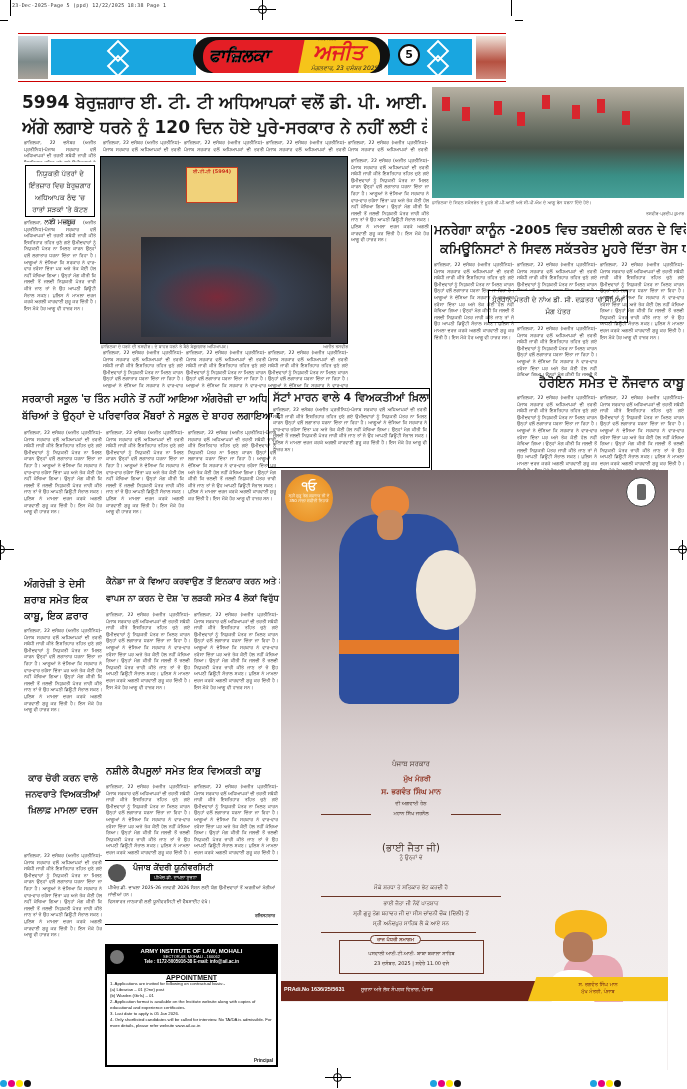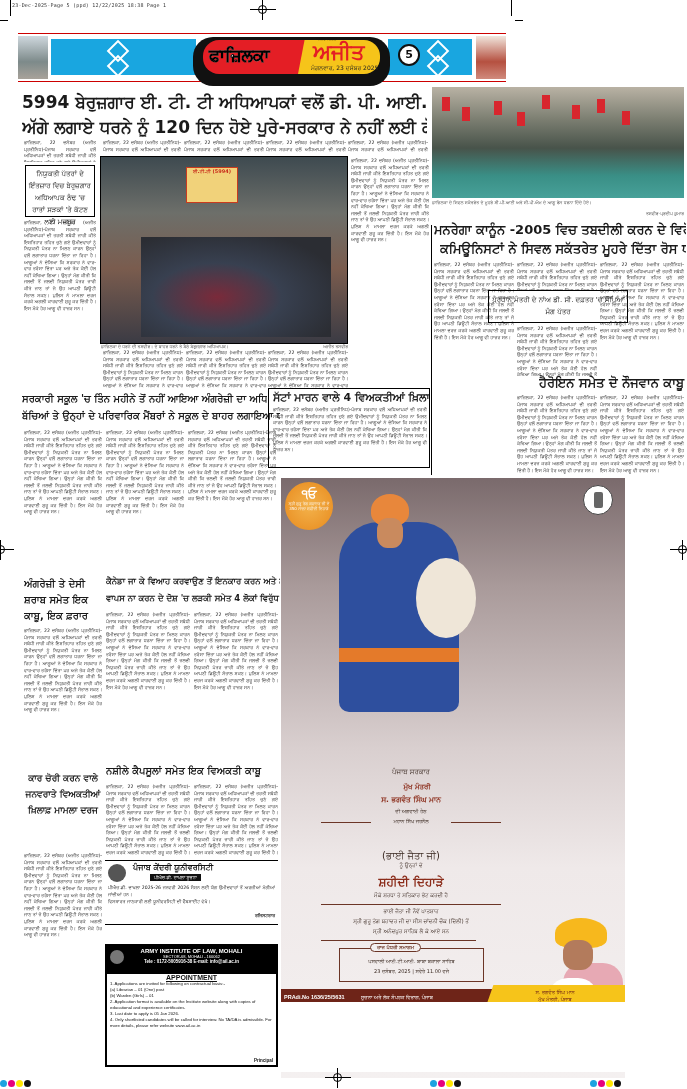--- a/index.html
+++ b/index.html
@@ -9,21 +9,21 @@
   .slug { left: 12px; top: 2px; font-size: 5px; color: #333; font-family: "DejaVu Sans Mono", monospace; letter-spacing: 0.2px; }
   .reg { width: 26px; height: 20px; }
   .reg::before { content: ""; position: absolute; left: 0; right: 0; top: 9px; height: 1px; background: #000; }
   .reg::after { content: ""; position: absolute; top: 0; bottom: 0; left: 12px; width: 1px; background: #000; }
   .reg .c { position: absolute; left: 8px; top: 5px; width: 9px; height: 9px; border: 1px solid #000; border-radius: 50%; }
   .crop { background: #000; }
   .mast-wrap { left: 18px; top: 33px; width: 488px; height: 49px; }
   .band-blue { position: absolute; top: 6px; height: 36px; background: #19a6e0; }
   .mast-pic-l { position: absolute; left: 0; top: 3px; width: 30px; height: 43px; background: linear-gradient(180deg,#cfd8de,#7d8a8a 60%,#a8a29a); }
   .mast-pic-r { position: absolute; right: 0; top: 3px; width: 30px; height: 43px; background: linear-gradient(180deg,#f1e6dd,#b55040 60%,#d08a7c); }
-  .pill { position: absolute; left: 175px; top: 4px; width: 197px; height: 49px; border-radius: 20px; background: #111; overflow: hidden; }
+  .pill { position: absolute; left: 175px; top: 4px; width: 197px; height: 36px; border-radius: 20px; background: #111; overflow: hidden; font-style: italic; }
   .pill-red { position: absolute; left: 10px; top: 3px; width: 105px; height: 34px; background: #e41e25; border-radius: 16px 0 0 16px; }
   .pill-yel { position: absolute; left: 105px; top: 3px; width: 82px; height: 34px; background: #f6c41a; border-radius: 0 16px 16px 0; clip-path: polygon(8% 0,100% 0,100% 100%,0 100%); }
   .mast-city { position: absolute; left: 16px; top: 8px; font-size: 17px; font-weight: bold; color: #fff; -webkit-text-stroke: 0.5px #000; }
   .mast-name { position: absolute; left: 120px; top: 3px; font-size: 21px; font-weight: bold; color: #e41e25; }
   .mast-kicker { position: absolute; left: 123px; top: -1px; font-size: 4px; color: #111; font-weight: bold; }
   .mast-date { position: absolute; left: 118px; top: 27px; font-size: 6px; color: #222; }
   .page-no { position: absolute; left: 380px; top: 11px; width: 22px; height: 22px; border-radius: 50%; border: 2px solid #111; background: #fff; font-size: 11px; font-weight: bold; text-align: center; line-height: 18px; }
   .lattice { position: absolute; top: 8px; width: 20px; height: 32px; }
   .lattice::before, .lattice::after { content:""; position:absolute; left:4px; top:2px; width:12px; height:12px; border:2px solid #fff; transform: rotate(45deg); }
   .lattice::after { top: 17px; }
@@ -41,21 +41,21 @@
   .photo { overflow: hidden; }
   .photo-protest { background: linear-gradient(180deg,#b9b2a4 0%,#7a7d70 30%,#48534a 55%,#3a8f86 80%,#47a199 100%); }
   .flag { position: absolute; width: 8px; height: 14px; background: #d8262e; }
   .photo-teachers { background: linear-gradient(180deg,#3e4a50 0%,#6d6f6a 30%,#7a5c4e 60%,#3b3b44 100%); }
   .banner-yel { position: absolute; background: #f1d27a; border: 1px solid #c93b1e; font-size: 5px; color: #c82b1b; text-align: center; font-weight: bold; line-height: 7px; }
 
   .box { border: 1px solid #000; }
   .inset-text { font-size: 8px; line-height: 13px; text-align: center; font-weight: normal; }
 
   
-  .ad { left: 281px; top: 470px; width: 344px; height: 600px; background: linear-gradient(180deg,#7a6a6c 0%,#a99a9a 18%,#d9cfcf 45%,#efe9e9 65%,#f4f0f0 100%); overflow: hidden; margin-top: 8px; }
+  .ad { left: 281px; top: 470px; width: 387px; height: 600px; background: linear-gradient(180deg,#7a6a6c 0%,#a99a9a 18%,#d9cfcf 45%,#efe9e9 65%,#f4f0f0 100%); overflow: hidden; }
   .ad-badge { position: absolute; left: 4px; top: 4px; width: 48px; height: 48px; border-radius: 50%; background: radial-gradient(circle,#f3b24b,#e88a1d); color: #fff; font-size: 4px; text-align: center; padding-top: 6px; line-height: 5px; }
   .ad-badge .k { font-size: 12px; line-height: 13px; font-weight: bold; }
   .ad-emblem { position: absolute; right: 12px; top: 7px; width: 30px; height: 30px; border-radius: 50%; background: #fff; border: 1px solid #444; }
   .ad-emblem::after { content:""; position:absolute; left:10px; top:6px; width:9px; height:16px; background:#666; border-radius:2px; }
   .fig-a { position:absolute; left: 58px; top: 44px; width: 120px; height: 190px; background: #2e4f9e; border-radius: 40px 40px 10px 10px; }
   .fig-a-head { position:absolute; left: 90px; top: 16px; width: 38px; height: 32px; background: #e8873b; border-radius: 50% 50% 40% 40%; }
   .fig-a-face { position:absolute; left: 96px; top: 40px; width: 26px; height: 30px; background: #c98a5e; border-radius: 40%; }
   .fig-b { position:absolute; left: 135px; top: 80px; width: 60px; height: 80px; background: #efe6d8; border-radius: 50%; }
   .fig-sash { position:absolute; left: 58px; top: 170px; width: 120px; height: 14px; background: #e47a2a; }
   .ad-text { position: absolute; left: 0; width: 260px; text-align: center; }
@@ -231,21 +231,20 @@
 
   <div class="ad-text t-dark" style="top:290px;font-size:7px;">ਪੰਜਾਬ ਸਰਕਾਰ</div>
   <div class="ad-text t-maroon" style="top:305px;font-size:7px;padding-left:12px;">ਮੁੱਖ ਮੰਤਰੀ</div>
   <div class="ad-text t-maroon" style="top:317px;font-size:7.5px;">ਸ. ਭਗਵੰਤ ਸਿੰਘ ਮਾਨ</div>
   <div class="ad-text t-dark" style="top:330px;font-size:5px;">ਦੀ ਅਗਵਾਈ ਹੇਠ</div>
   <div class="ad-line" style="left:40px;top:344px;width:50px;"></div>
   <div class="ad-line" style="left:170px;top:344px;width:50px;"></div>
   <div class="ad-text t-dark" style="top:340px;font-size:5px;">ਮਹਾਨ ਸਿੱਖ ਜਰਨੈਲ</div>
   <div class="ad-text t-dark" style="top:372px;font-size:10px;">(ਭਾਈ ਜੈਤਾ ਜੀ)</div>
   <div class="ad-text t-dark" style="top:384px;font-size:5.5px;">ਨੂੰ ਉਨ੍ਹਾਂ ਦੇ</div>
-  <div class="ad-text t-maroon" style="top:397px;font-size:12px;">ਸ਼ਹੀਦੀ ਦਿਹਾੜੇ</div>
   <div class="ad-text t-dark" style="top:414px;font-size:5.5px;">ਮੌਕੇ ਸ਼ਰਧਾ ਤੇ ਸਤਿਕਾਰ ਭੇਟ ਕਰਦੀ ਹੈ</div>
   <div class="ad-line" style="left:40px;top:426px;width:180px;"></div>
   <div class="ad-text t-dark" style="top:430px;font-size:5.5px;">ਭਾਈ ਜੈਤਾ ਜੀ ਨੌਵੇਂ ਪਾਤਸ਼ਾਹ</div>
   <div class="ad-text t-dark" style="top:440px;font-size:5.5px;">ਸ੍ਰੀ ਗੁਰੂ ਤੇਗ ਬਹਾਦਰ ਜੀ ਦਾ ਸੀਸ ਚਾਂਦਨੀ ਚੌਕ (ਦਿੱਲੀ) ਤੋਂ</div>
   <div class="ad-text t-dark" style="top:450px;font-size:5.5px;">ਸ੍ਰੀ ਅਨੰਦਪੁਰ ਸਾਹਿਬ ਲੈ ਕੇ ਆਏ ਸਨ</div>
   <div class="ad-line" style="left:40px;top:462px;width:155px;"></div>
 
   <div class="cm">
     <div class="cm-vest"></div>
     <div class="cm-arm"></div>

